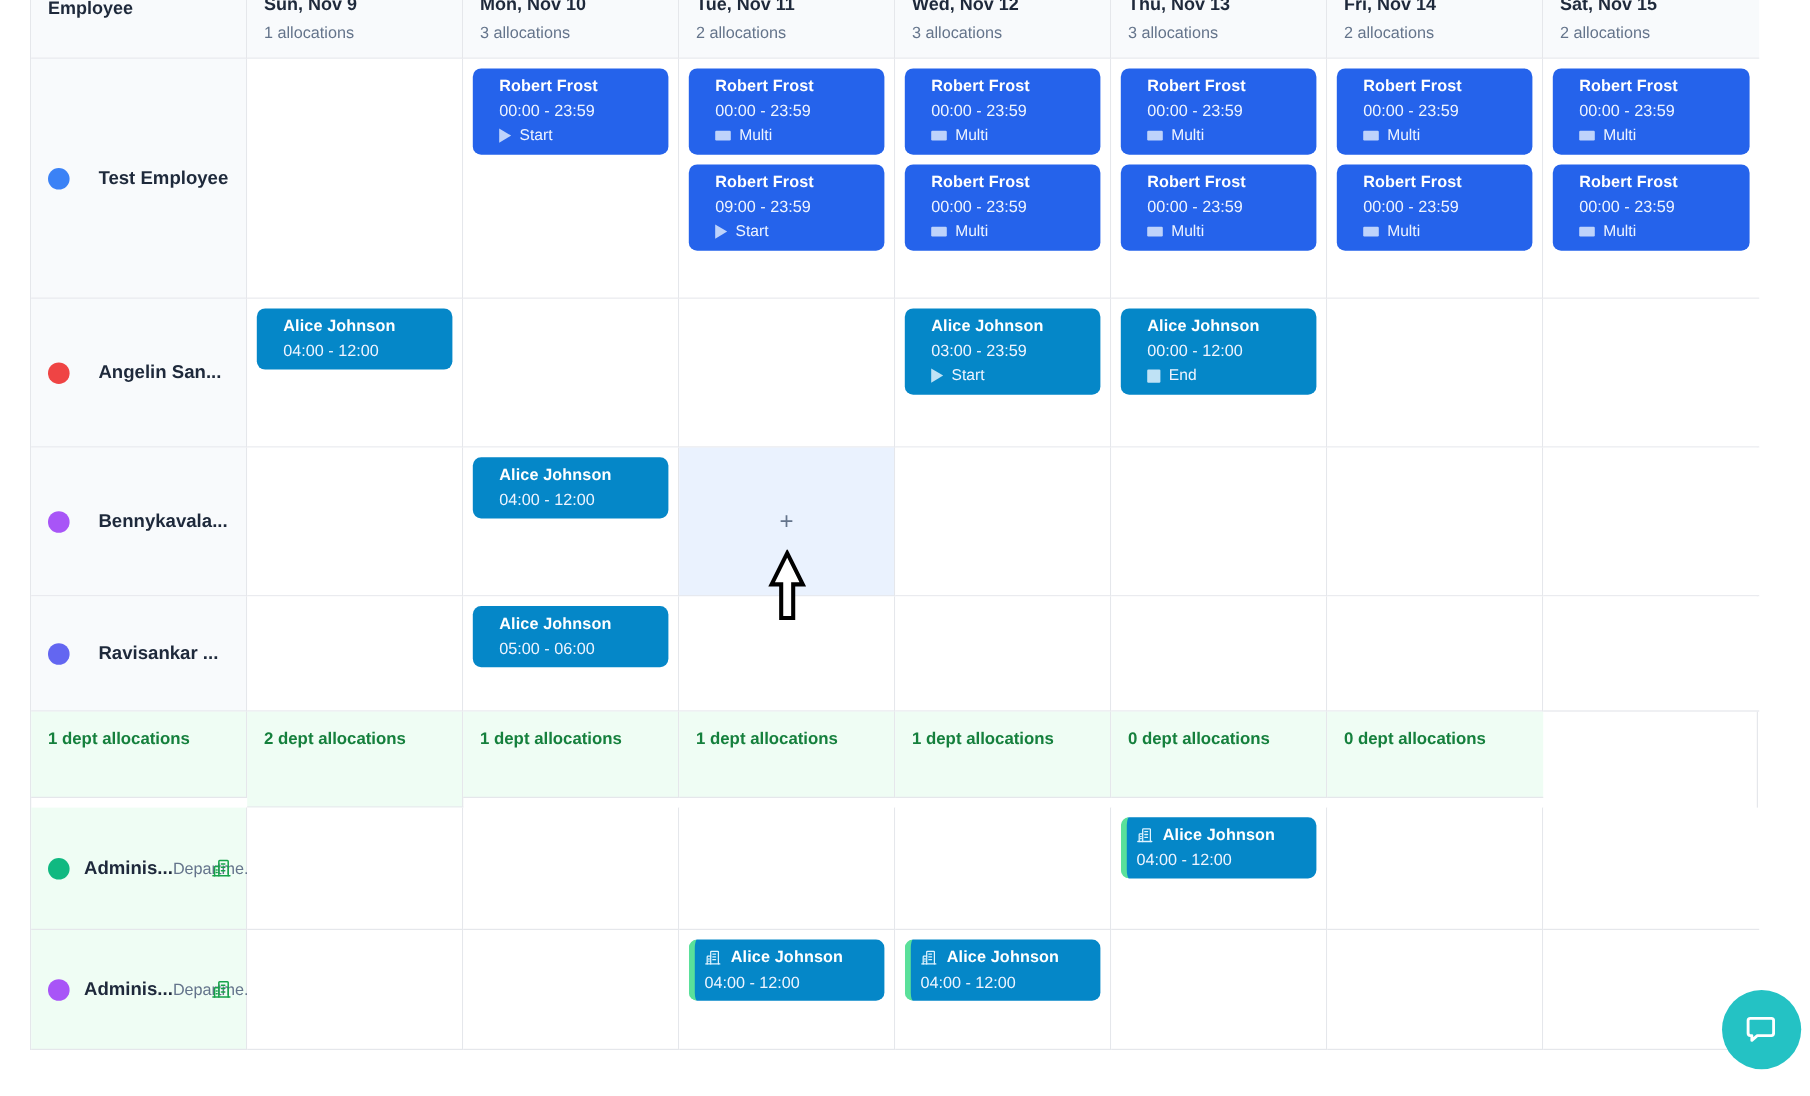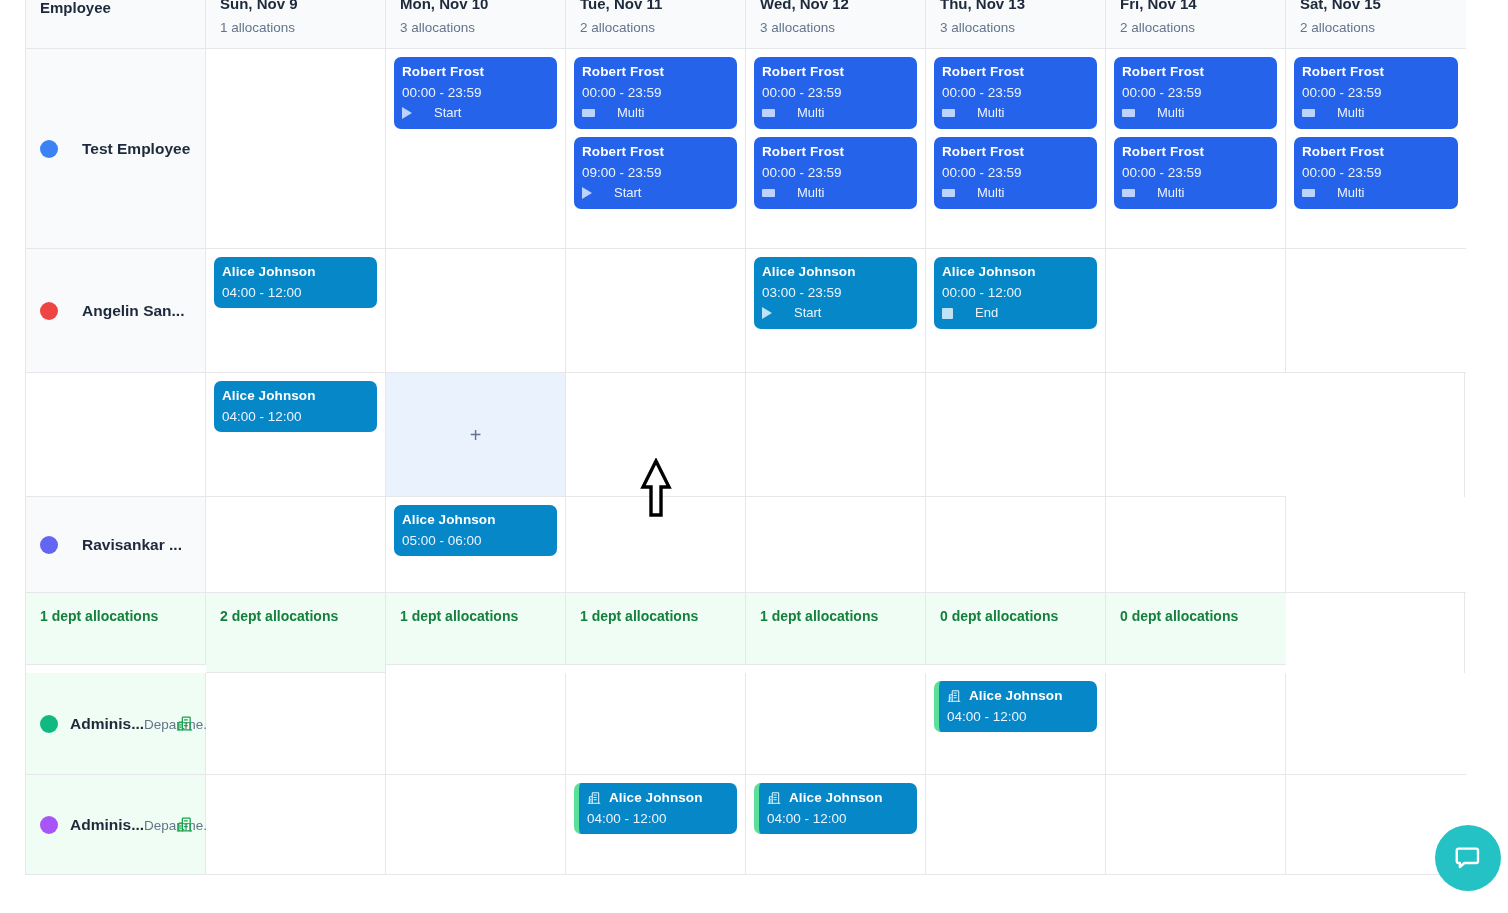--- a/index.html
+++ b/index.html
@@ -45,35 +45,35 @@
   .emp-row .day-col { background: #ffffff; padding: 8px 8px 6px 8px; }
   .dot { width: 18px; height: 18px; border-radius: 50%; flex: 0 0 18px; }
   .emp-name {
     font-size: 15.5px; font-weight: 600; color: #1e293b;
     white-space: nowrap; overflow: hidden;
   }
 
   
   .ev {
     border-radius: 7px;
-    padding: 7px 10px 8px 8px;
+    padding: 7px 10px 8px 22px;
     margin-bottom: 8px;
     color: #ffffff;
     line-height: 1.12;
     cursor: pointer;
     position: relative;
     overflow: hidden;
   }
   .ev-blue { background: #2563eb; }
   .ev-cyan { background: #0587c8; }
   .ev-name { font-size: 13.5px; font-weight: 700; letter-spacing: .1px; }
   .ev-time { font-size: 13.5px; margin-top: 6px; color: #eef4ff; }
   .ev-badge {
     font-size: 13px; margin-top: 6px;
-    display: flex; align-items: center; gap: 22px; color: #eef4ff;
+    display: flex; align-items: center; gap: 7px; color: #eef4ff;
   }
   .bi { display: inline-block; background: #bed3fb; }
   .bi-start {
     width: 0; height: 0; background: none;
     border-left: 10px solid #bed3fb;
     border-top: 6px solid transparent;
     border-bottom: 6px solid transparent;
   }
   .bi-multi { width: 13px; height: 8px; border-radius: 1px; }
   .bi-end   { width: 11px; height: 11px; border-radius: 1px; }
@@ -312,20 +312,24 @@
               <div class="ev-badge">
                 <span class="bi bi-end"></span>
                 <span>End</span>
               </div>
             </div>
           </div>
           <div class="cell day-col" style="height:124px"></div>
           <div class="cell day-col" style="height:124px"></div>
         </div>
         <div class="row emp-row">
+          <div class="cell label-col" style="height:124px">
+            <span class="dot" style="background:#a855f7"></span>
+            <span class="emp-name">Bennykavala...</span>
+          </div>
           <div class="cell day-col" style="height:124px"></div>
           <div class="cell day-col" style="height:124px">
             <div class="ev ev-cyan">
               <div class="ev-name">Alice Johnson</div>
               <div class="ev-time">04:00 - 12:00</div>
             </div>
           </div>
           <div class="cell day-col cell-hover" style="height:124px">
             <span class="plus">+</span>
           </div>

